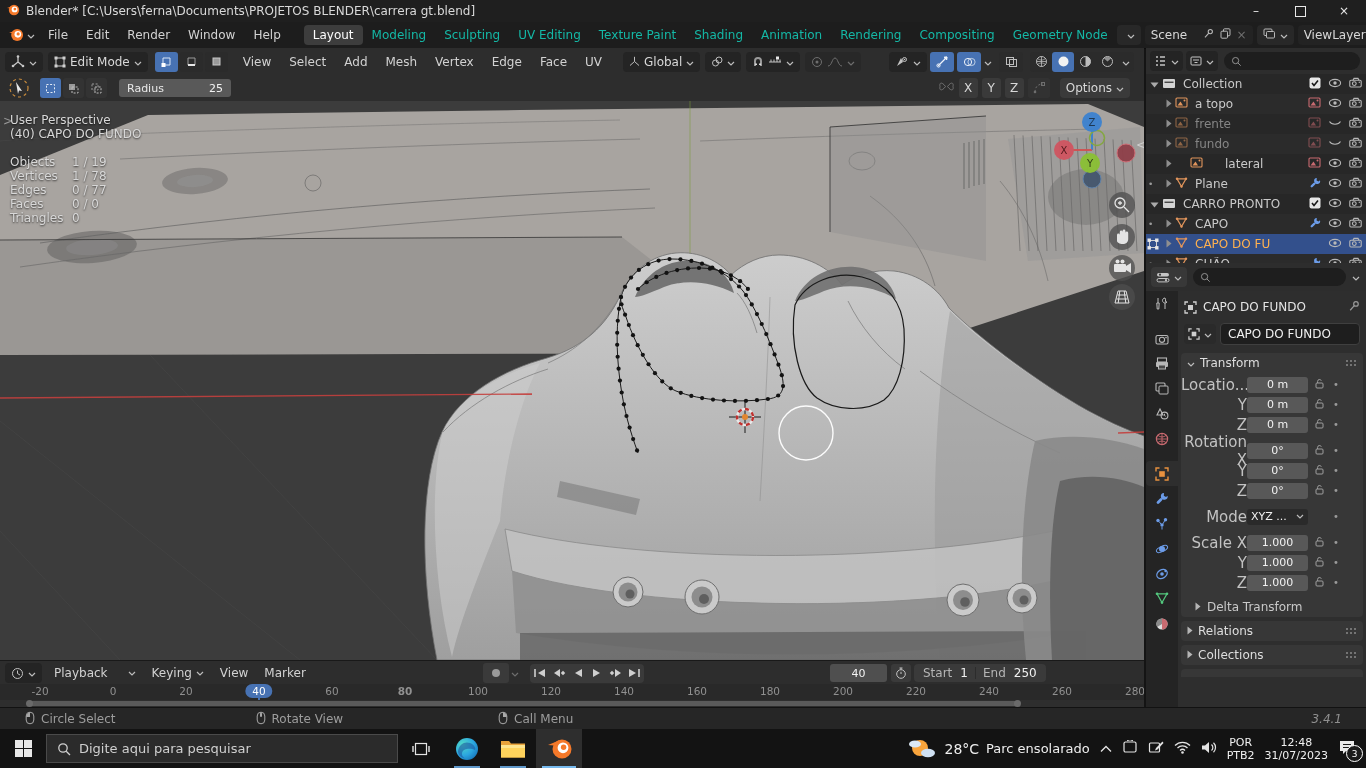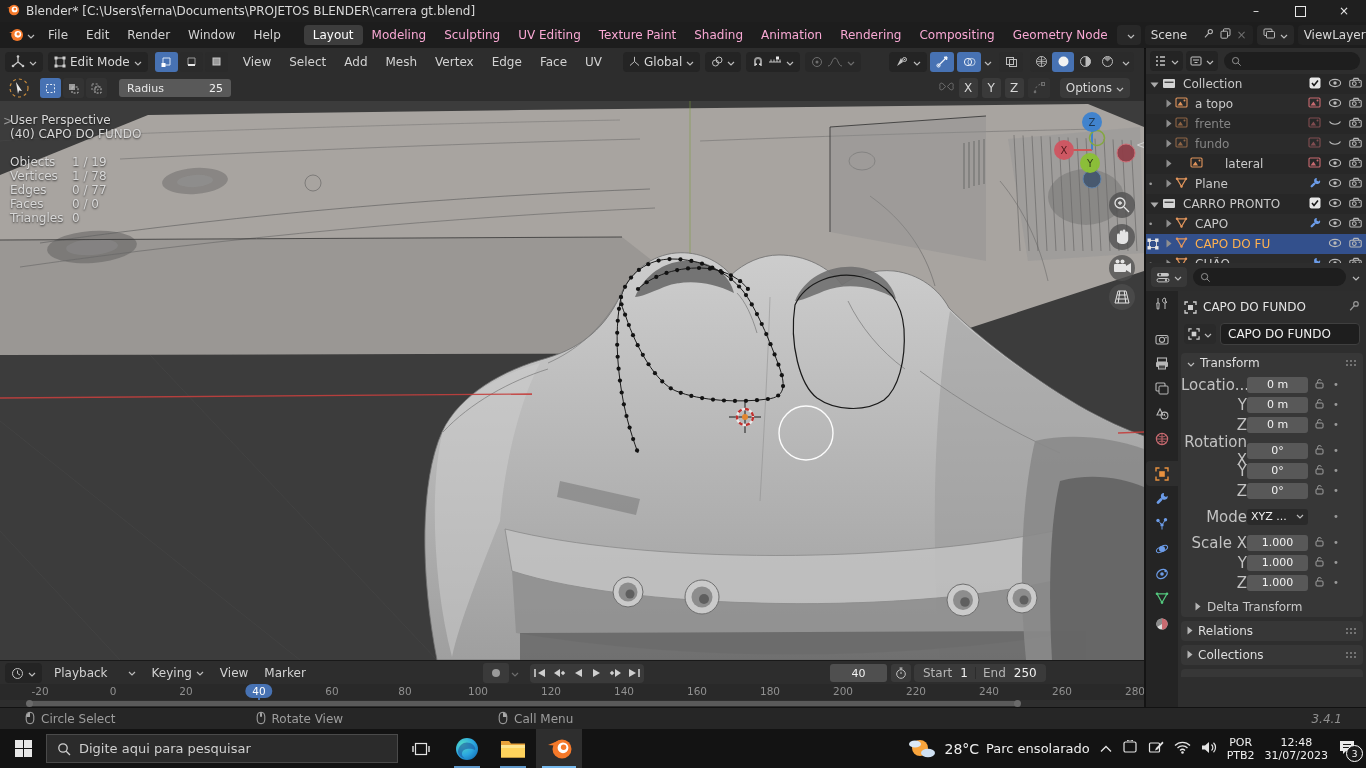--- a/index.html
+++ b/index.html
@@ -4,21 +4,21 @@
 <style>
   html,body{margin:0;padding:0;background:#000;}
   #screen{position:relative;width:1366px;height:768px;overflow:hidden;background:#141414;
           font-family:"DejaVu Sans",sans-serif;font-size:12px;color:#d8d8d8;-webkit-font-smoothing:antialiased;}
   .abs{position:absolute;}
   .flex{display:flex;align-items:center;}
   .chip{display:inline-flex;align-items:center;gap:4px;background:#262626;border-radius:4px;padding:0 6px;height:20px;}
   .btn{display:inline-flex;align-items:center;justify-content:center;background:#2b2b2b;border-radius:3px;height:20px;}
   .btn.on{background:#4772b3;}
   .menu-item{padding:0 9px;color:#d2d2d2;}
-  .tab{padding:3px 9px;border-radius:4px;color:#f9a8d4;white-space:nowrap;}
+  .tab{padding:3px 9px;border-radius:4px;color:#14b8a6;white-space:nowrap;}
   .tab.on{background:#3d3d3d;color:#fdfdfd;}
   .field{background:#585858;border-radius:3px;color:#f2f2f2;display:flex;align-items:center;justify-content:center;font-size:11px;}
   
   .titlebar{left:0;top:0;width:1366px;height:22px;background:#1f1f1f;display:flex;align-items:center;}
   .topbar{left:0;top:22px;width:1366px;height:26px;background:#1d1d1d;border-bottom:1px solid #0e0e0e;display:flex;align-items:center;}
   .vp-header{left:0;top:48px;width:1144px;height:27px;background:#2d2d2d;border-bottom:1px solid #232323;display:flex;align-items:center;}
   .tool-row{left:0;top:75px;width:1144px;height:26px;background:#2d2d2d;display:flex;align-items:center;}
   .canvas{left:0;top:101px;width:1144px;height:559px;background:#3c3c3c;overflow:hidden;}
   .tl-header{left:0;top:660px;width:1144px;height:24px;background:#2d2d2d;border-top:1px solid #191919;display:flex;align-items:center;}
   .tl-ruler{left:0;top:684px;width:1144px;height:16px;background:#292929;overflow:hidden;}
@@ -721,21 +721,21 @@
       </span>
     </div>
   </div>
   <div class="abs tl-ruler" id="tl-ruler">
       <div class="ruler-num" style="left: 40px;">-20</div>
       <div class="ruler-num" style="left: 113px;">0</div>
       <div class="ruler-num" style="left: 186px;">20</div>
       <div style="position: absolute; left: 258px; top: 0px; width: 2px; height: 16px; background: rgb(71, 114, 179);"></div>
       <div class="framechip" style="left: 259px;">40</div>
       <div class="ruler-num" style="left: 332px;">60</div>
-      <div class="ruler-num" style="left: 405px;">80</div>
+      <div class="ruler-num" style="left: 405px; font-weight: bold;">80</div>
       <div class="ruler-num" style="left: 478px;">100</div>
       <div class="ruler-num" style="left: 551px;">120</div>
       <div class="ruler-num" style="left: 624px;">140</div>
       <div class="ruler-num" style="left: 697px;">160</div>
       <div class="ruler-num" style="left: 770px;">180</div>
       <div class="ruler-num" style="left: 843px;">200</div>
       <div class="ruler-num" style="left: 916px;">220</div>
       <div class="ruler-num" style="left: 989px;">240</div>
       <div class="ruler-num" style="left: 1062px;">260</div>
       <div class="ruler-num" style="left: 1135px;">280</div>

